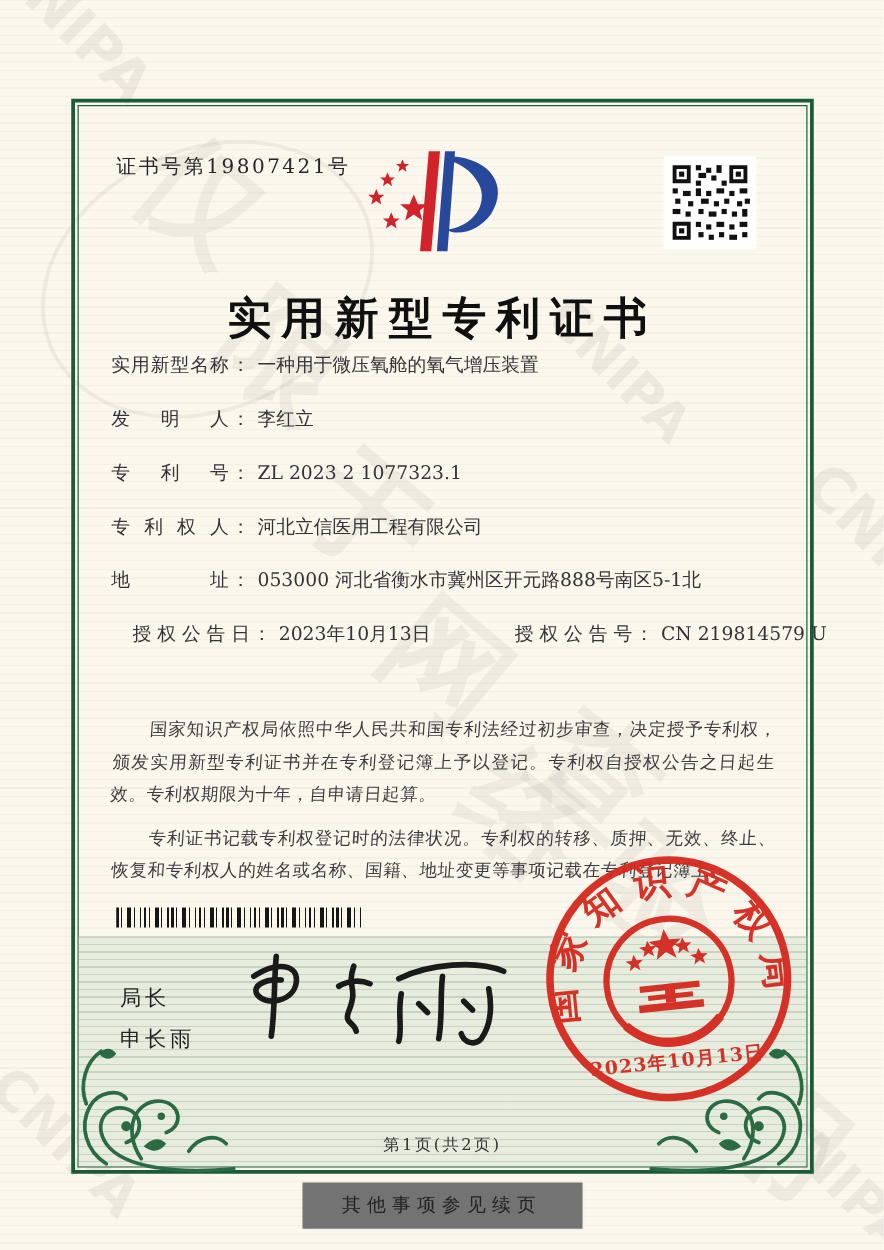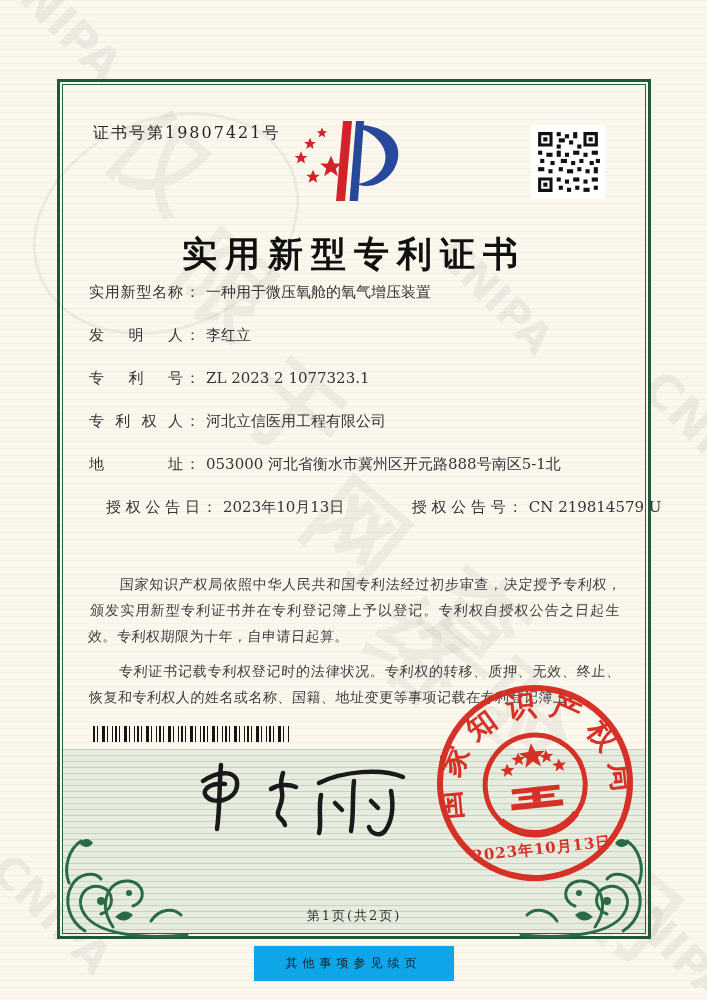--- a/index.html
+++ b/index.html
@@ -60,22 +60,22 @@
       transparent 5px 9px,#151515 9px 12px,transparent 12px 14px,#151515 14px 15px,transparent 15px 19px,
       #151515 19px 20px,transparent 20px 22px);}
   .signer{position:absolute;left:33px;top:698px;font-size:17px;color:#222;letter-spacing:3px;
           font-family:"DejaVu Sans","Liberation Sans",sans-serif;line-height:33px;}
   .signature{position:absolute;left:128px;top:668px;width:240px;height:90px;}
   .seal{position:absolute;left:374px;top:600px;width:196px;height:196px;border:6px solid #d5281e;
         border-radius:50%;box-sizing:border-box;transform:rotate(-6deg);opacity:.95;}
   .seal-date{position:absolute;left:0;right:0;bottom:16px;text-align:center;font-size:15px;color:#d5281e;
              letter-spacing:1px;font-weight:bold;}
   .pageno{position:absolute;left:0;right:0;top:822px;text-align:center;font-size:13px;letter-spacing:2px;color:#333;}
-  .footer-box{position:absolute;left:50%;transform:translateX(-50%);top:946px;z-index:2;background:#0ea5e9;
-      padding:9px 32px;font-size:12px;letter-spacing:5px;color:#222;box-shadow:0 0 4px rgba(0,0,0,.06);}
+  .footer-box{position:absolute;left:50%;transform:translateX(-50%);top:946px;z-index:2;background:#737373;
+      padding:9px 32px;font-size:15px;letter-spacing:5px;color:#222;box-shadow:0 0 4px rgba(0,0,0,.06);}
 </style>
 </head>
 <body>
 
 <div class="page">
 
   <div class="wm-layer">
     <div class="wm-ellipse"></div>
     <span class="wm wm1">CNIPA</span>
     <span class="wm wm2">CNIPA</span>
@@ -227,20 +227,24 @@
           </div>
         </div>
 
         <div class="paras">
           <p>国家知识产权局依照中华人民共和国专利法经过初步审查，决定授予专利权，颁发实用新型专利证书并在专利登记簿上予以登记。专利权自授权公告之日起生效。专利权期限为十年，自申请日起算。</p>
           <p>专利证书记载专利权登记时的法律状况。专利权的转移、质押、无效、终止、恢复和专利权人的姓名或名称、国籍、地址变更等事项记载在专利登记簿上。</p>
         </div>
 
         <div class="barcode"></div>
 
+        <div class="signer">
+          <div>局长</div>
+          <div>申长雨</div>
+        </div>
 
         <svg class="signature" viewBox="0 0 240 90">
           <g fill="none" stroke="#1a1a1a" stroke-width="4.5" stroke-linecap="round" stroke-linejoin="round">
             <path d="M30,12 C28,34 29,56 26,76"></path>
             <path d="M12,28 C30,16 48,18 46,33 C44,48 22,52 15,43 C10,36 20,30 34,31"></path>
             <path d="M92,20 C86,38 96,36 88,56 C84,66 92,64 94,72"></path>
             <path d="M80,36 C88,31 98,31 105,34"></path>
             <path d="M128,30 C152,18 190,15 212,24"></path>
             <path d="M163,28 C161,46 163,62 160,78"></path>
             <path d="M130,42 C127,58 131,70 128,80"></path>

